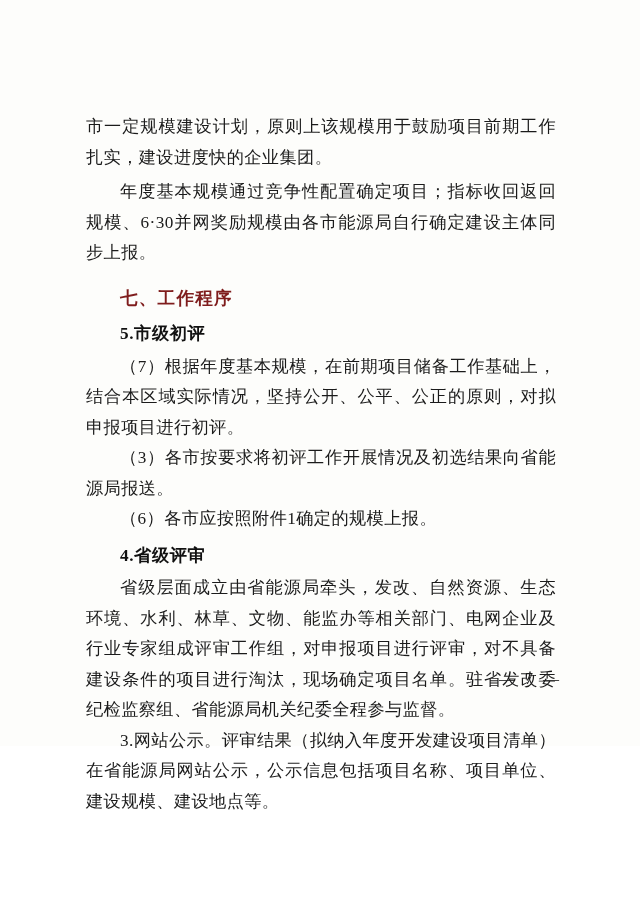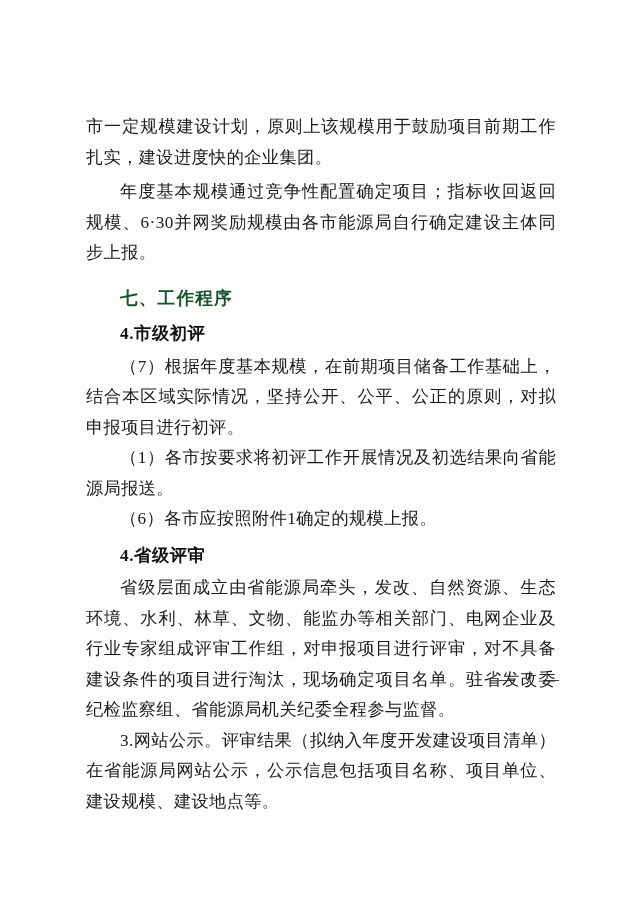--- a/index.html
+++ b/index.html
@@ -40,21 +40,21 @@
   }
   .gap-sm { margin-top: 4px; }
 
   .heading-1 {
     font-size: 17.6px;
     line-height: 30.5px;
     font-weight: bold;
     letter-spacing: 1.2px;
     text-indent: 34px;
     margin: 14px 0 4px 0;
-    color: #14532d;
+    color: #7f1d1d;
   }
   .heading-2 {
     font-size: 17.2px;
     line-height: 30.5px;
     font-weight: bold;
     letter-spacing: 0.6px;
     text-indent: 34px;
     margin: 6px 0 2px 0;
     color: #111;
   }
@@ -78,25 +78,25 @@
 
 <div class="page">
   <div class="content">
 
     <p class="para">市一定规模建设计划，原则上该规模用于鼓励项目前期工作扎实，建设进度快的企业集团。</p>
 
     <p class="para indent gap-sm">年度基本规模通过竞争性配置确定项目；指标收回返回规模、6·30并网奖励规模由各市能源局自行确定建设主体同步上报。</p>
 
     <p class="heading-1">七、工作程序</p>
 
-    <p class="heading-2">4.市级初评</p>
+    <p class="heading-2">5.市级初评</p>
 
     <p class="para indent">（7）根据年度基本规模，在前期项目储备工作基础上，结合本区域实际情况，坚持公开、公平、公正的原则，对拟申报项目进行初评。</p>
 
-    <p class="para indent">（1）各市按要求将初评工作开展情况及初选结果向省能源局报送。</p>
+    <p class="para indent">（3）各市按要求将初评工作开展情况及初选结果向省能源局报送。</p>
 
     <p class="para indent">（6）各市应按照附件1确定的规模上报。</p>
 
     <p class="heading-2">4.省级评审</p>
 
     <p class="para indent">省级层面成立由省能源局牵头，发改、自然资源、生态环境、水利、林草、文物、能监办等相关部门、电网企业及行业专家组成评审工作组，对申报项目进行评审，对不具备建设条件的项目进行淘汰，现场确定项目名单。驻省发改委纪检监察组、省能源局机关纪委全程参与监督。</p>
 
     <p class="para indent">
       <span class="inline-bold">3.网站公示。</span><span>评审结果（拟纳入年度开发建设项目清单）在省能源局网站公示，公示信息包括项目名称、项目单位、建设规模、建设地点等。</span>
     </p>

